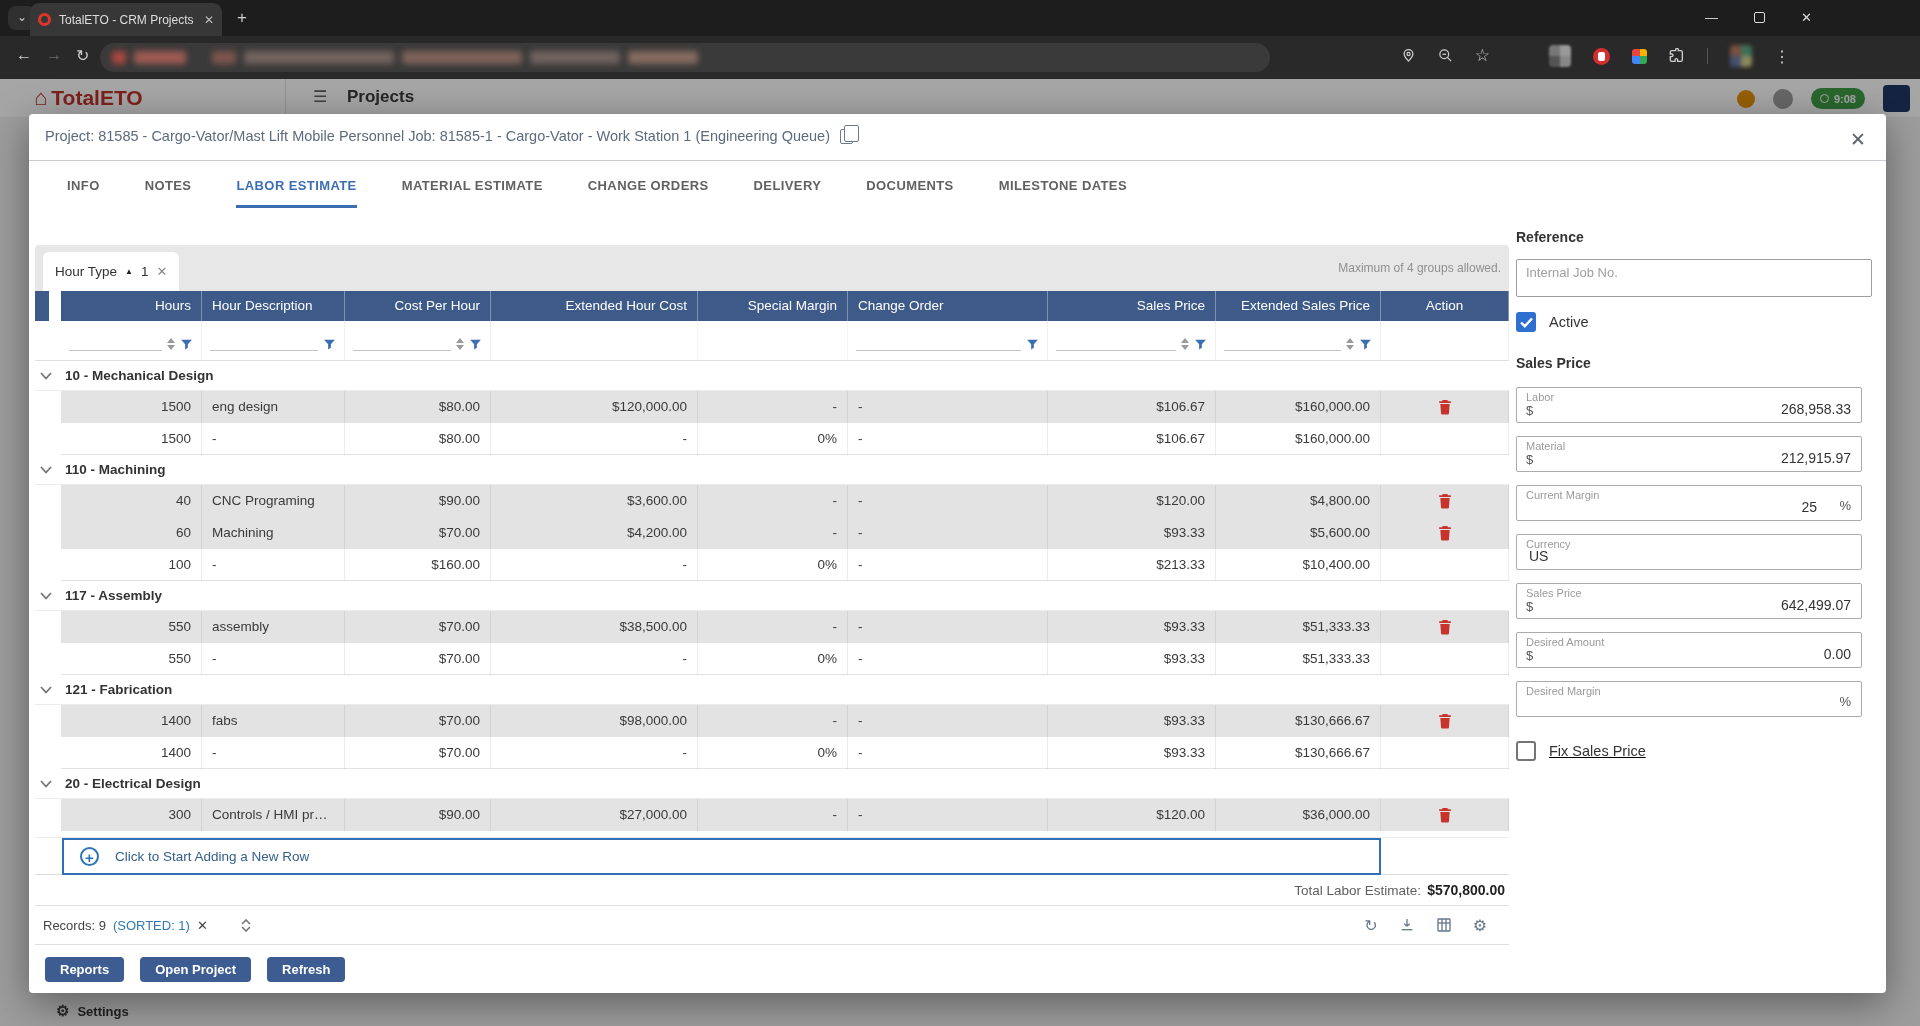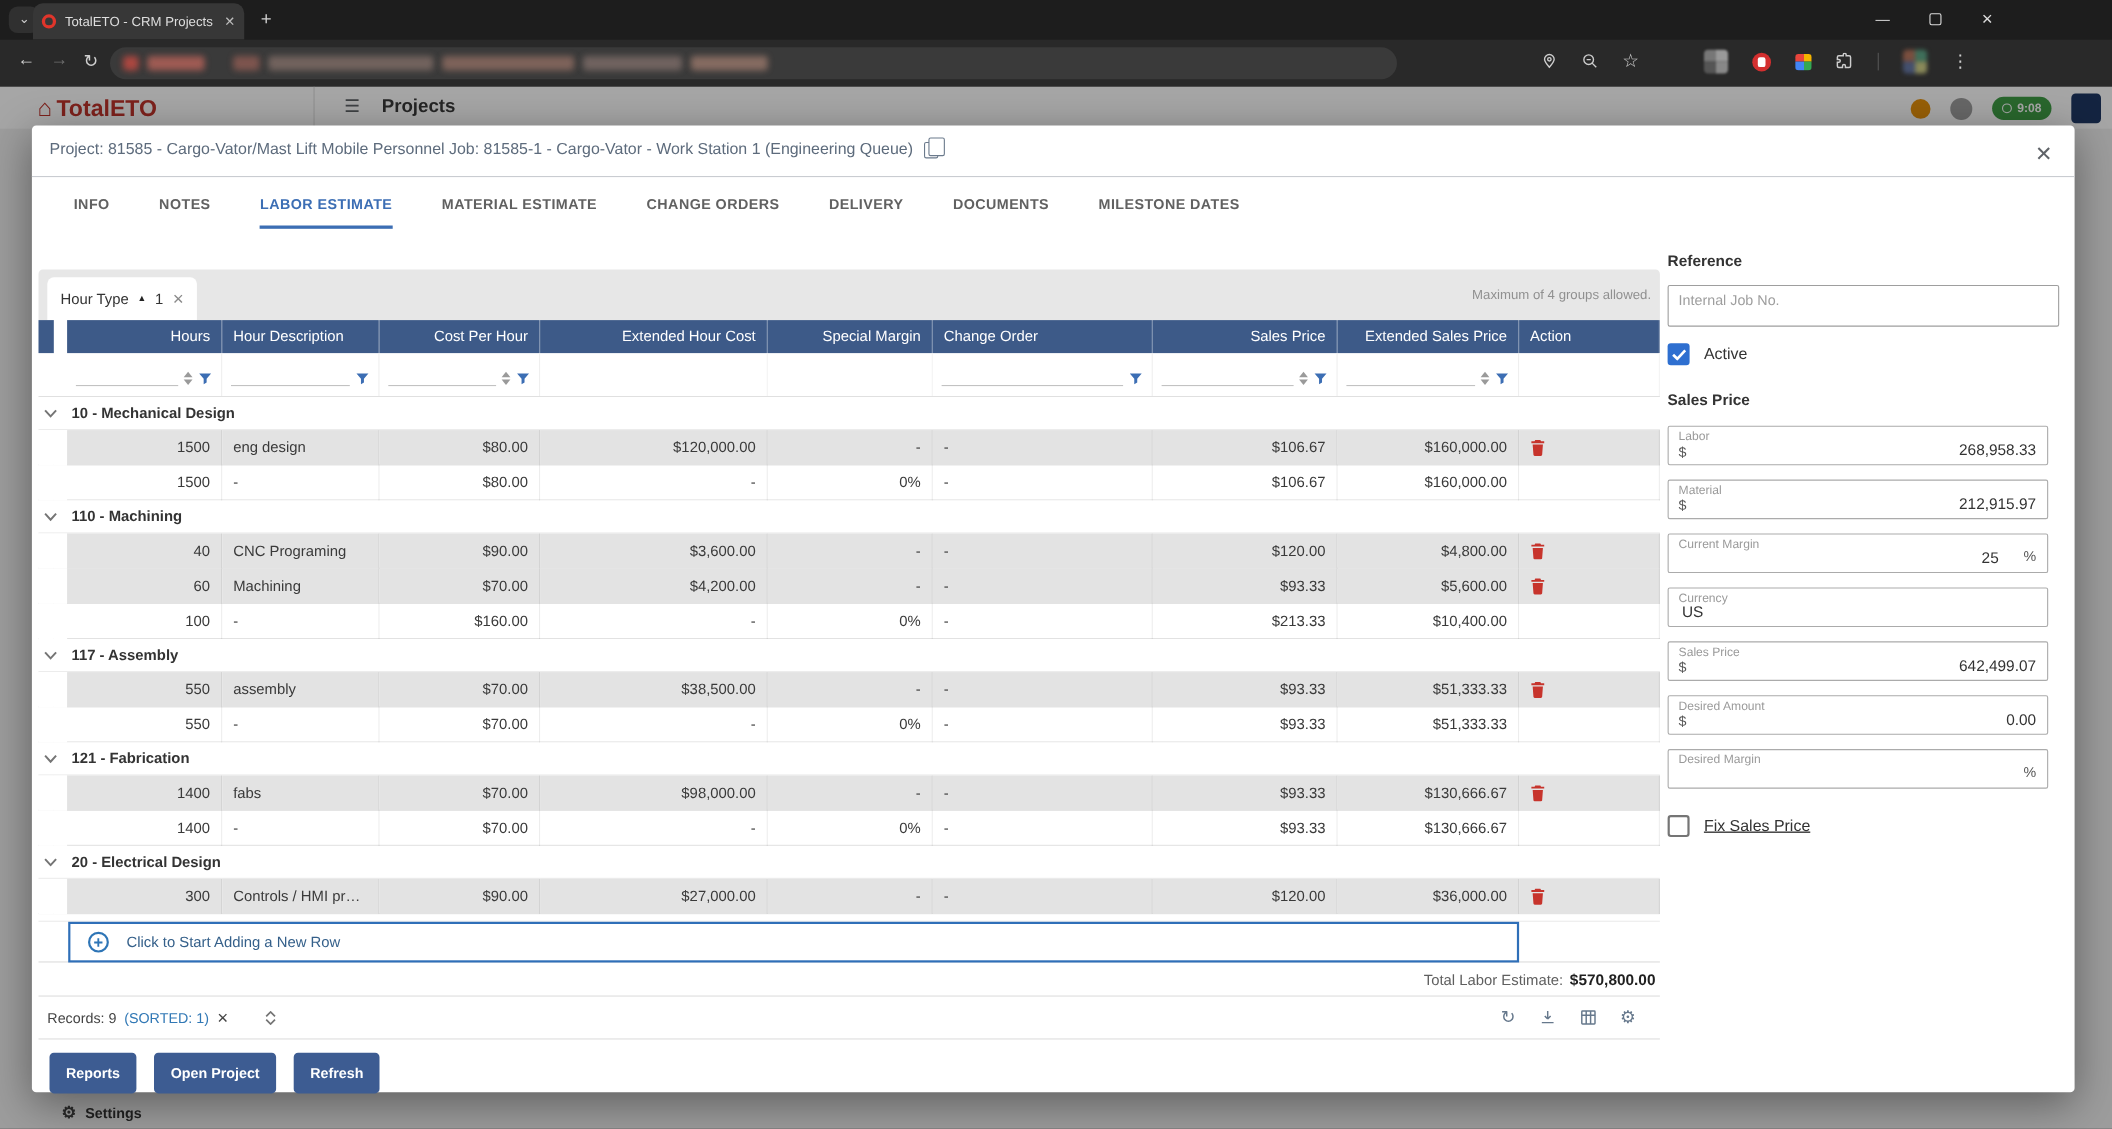--- a/index.html
+++ b/index.html
@@ -62,21 +62,21 @@
   .chipbar { height:46px; background:#e7e7e7; border-radius:4px 4px 0 0; position:relative; }
   .chip { position:absolute; left:8px; top:7px; height:39px; background:#fff; border-radius:6px 6px 0 0; display:flex; align-items:center; padding:0 12px; gap:8px; font-size:13.5px; color:#333; }
   .chip .asc { font-size:8px; color:#222; }
   .chip .cnt { color:#333; }
   .chip .x { color:#8a8a8a; font-size:13px; }
   .maxnote { position:absolute; right:8px; top:16px; font-size:12px; color:#909090; }
   .row { display:grid; grid-template-columns:14px 12px 141px 143px 146px 207px 150px 200px 168px 165px 128px; }
   .ghead .cell { background:#3d5a88; color:#fff; font-size:13.5px; font-weight:normal; line-height:30px; height:30px; padding:0 10px; border-right:1px solid rgba(255,255,255,.35); overflow:hidden; white-space:nowrap; }
   .ghead .cell.blank { background:#fff; border-right:none; }
   .ghead .cell:first-child { border-right:none; padding:0; }
-  .al-r { text-align:right; } .al-l { text-align:left; } .al-c { }
+  .al-r { text-align:right; } .al-l { text-align:left; } .al-c { text-align:center; }
   .frow { height:40px; border-bottom:1px solid #e0e0e0; }
   .fcell { display:flex; align-items:flex-end; padding:6px 8px 9px 8px; gap:5px; border-right:1px solid #efefef; }
   .fline { flex:1; border-bottom:1px solid #c2c2c2; height:16px; }
   .spin { display:flex; flex-direction:column; gap:2px; padding-bottom:1px; }
   .spin i { width:0; height:0; border-left:4px solid transparent; border-right:4px solid transparent; }
   .spin .up { border-bottom:5px solid #9a9a9a; } .spin .dn { border-top:5px solid #9a9a9a; }
   .grouprow { height:30px; display:flex; align-items:center; padding-left:5px; gap:13px; border-bottom:1px solid #ececec; background:#fff; }
   .grouprow .chev { color:#757575; }
   .grouprow .gname { font-size:13.5px; font-weight:bold; color:#333; }
   .drow { height:32px; border-bottom:1px solid #e2e2e2; }
@@ -88,21 +88,21 @@
   .pluscirc { width:19px; height:19px; border:2px solid #2e75b6; border-radius:50%; color:#2e75b6; font-size:15px; font-weight:bold; text-align:center; line-height:17px; }
   .addtext { font-size:13.5px; color:#35608a; }
   .totalline { height:30px; line-height:30px; text-align:right; padding-right:4px; font-size:13.5px; color:#5f5f5f; }
   .totalline b { color:#1f1f1f; font-size:14px; margin-left:6px; }
   .gfooter { height:40px; border-top:1px solid #dedede; border-bottom:1px solid #dedede; display:flex; align-items:center; padding:0 22px 0 8px; font-size:13px; color:#444; gap:7px; }
   .sorted { color:#3178b5; }
   .gfooter .fx { color:#444; font-size:13px; }
   .unfold { margin-left:26px; display:flex; flex-direction:column; gap:1px; color:#757575; }
   .ficons { margin-left:auto; display:flex; gap:21px; color:#66788c; font-size:16px; align-items:center; }
   .btnrow { margin-top:12px; display:flex; gap:16px; padding-left:10px; }
-  .btn { height:37px; background:#3d5c92; border:none; border-radius:4px; color:#fff; font-size:13px; font-weight:bold; padding:0 15px; }
+  .btn { height:25px; background:#3d5c92; border:none; border-radius:4px; color:#fff; font-size:13px; font-weight:bold; padding:0 15px; }
 
   
   .rpanel { position:absolute; left:1487px; top:115px; width:362px; }
   .rp-h { font-size:14px; font-weight:bold; color:#333; margin-bottom:14px; }
   .jobbox { width:356px; height:38px; border:1px solid #9e9e9e; border-radius:2px; padding:5px 9px; font-size:13px; color:#9e9e9e; margin-bottom:15px; }
   .ckrow { display:flex; align-items:center; gap:13px; margin-bottom:23px; }
   .ckbox { width:20px; height:20px; border-radius:3px; background:#2e6fd0; display:flex; align-items:center; justify-content:center; }
   .ckbox.empty { background:#fff; border:2px solid #757575; }
   .cklabel { font-size:14.5px; color:#333; }
   .rp-h2 { font-size:14px; font-weight:bold; color:#333; margin-bottom:16px; }

